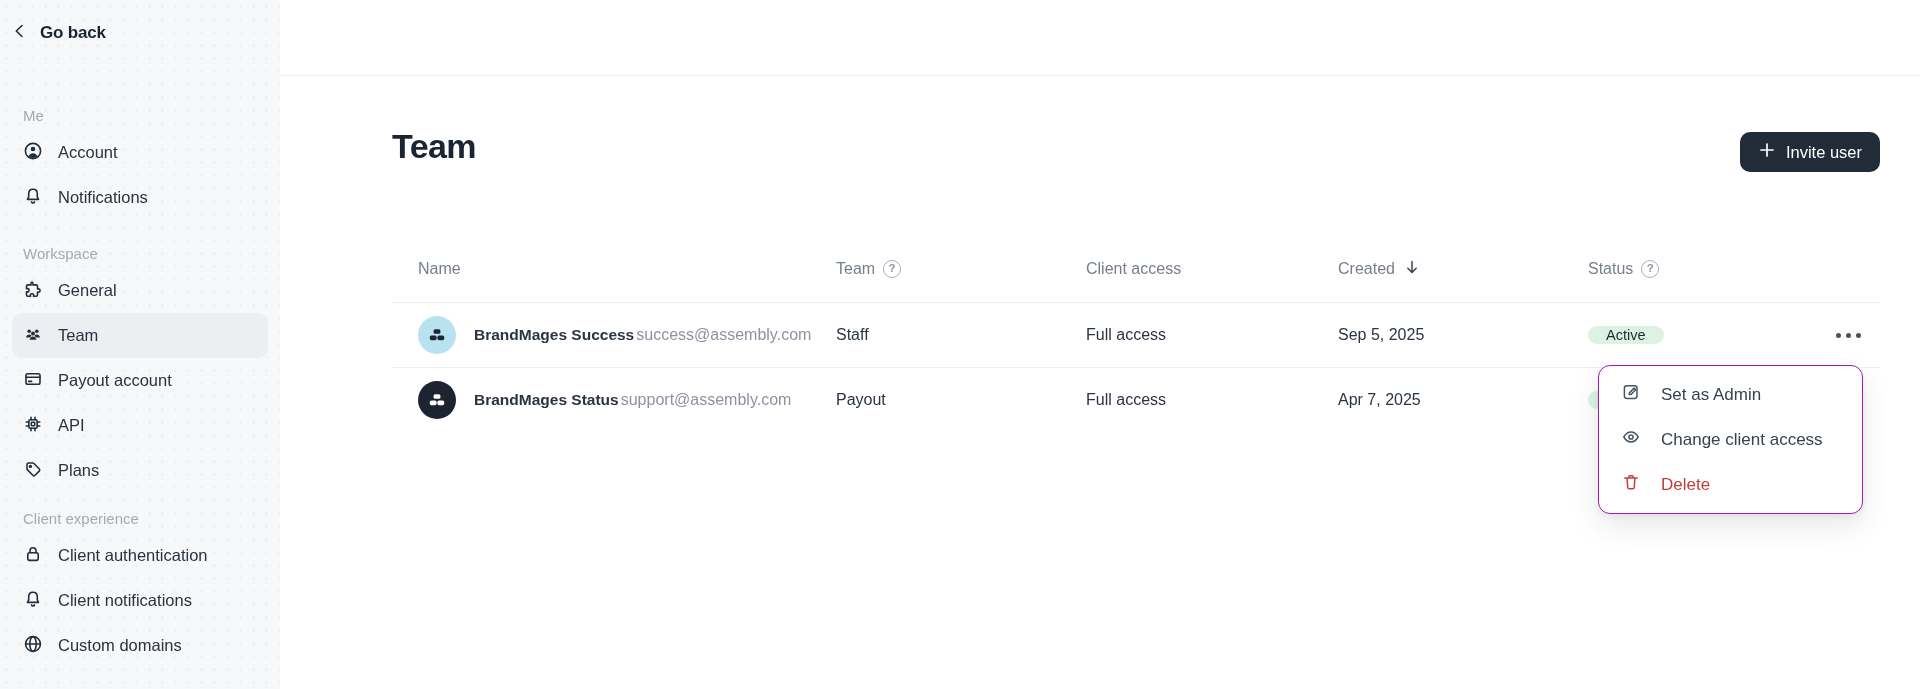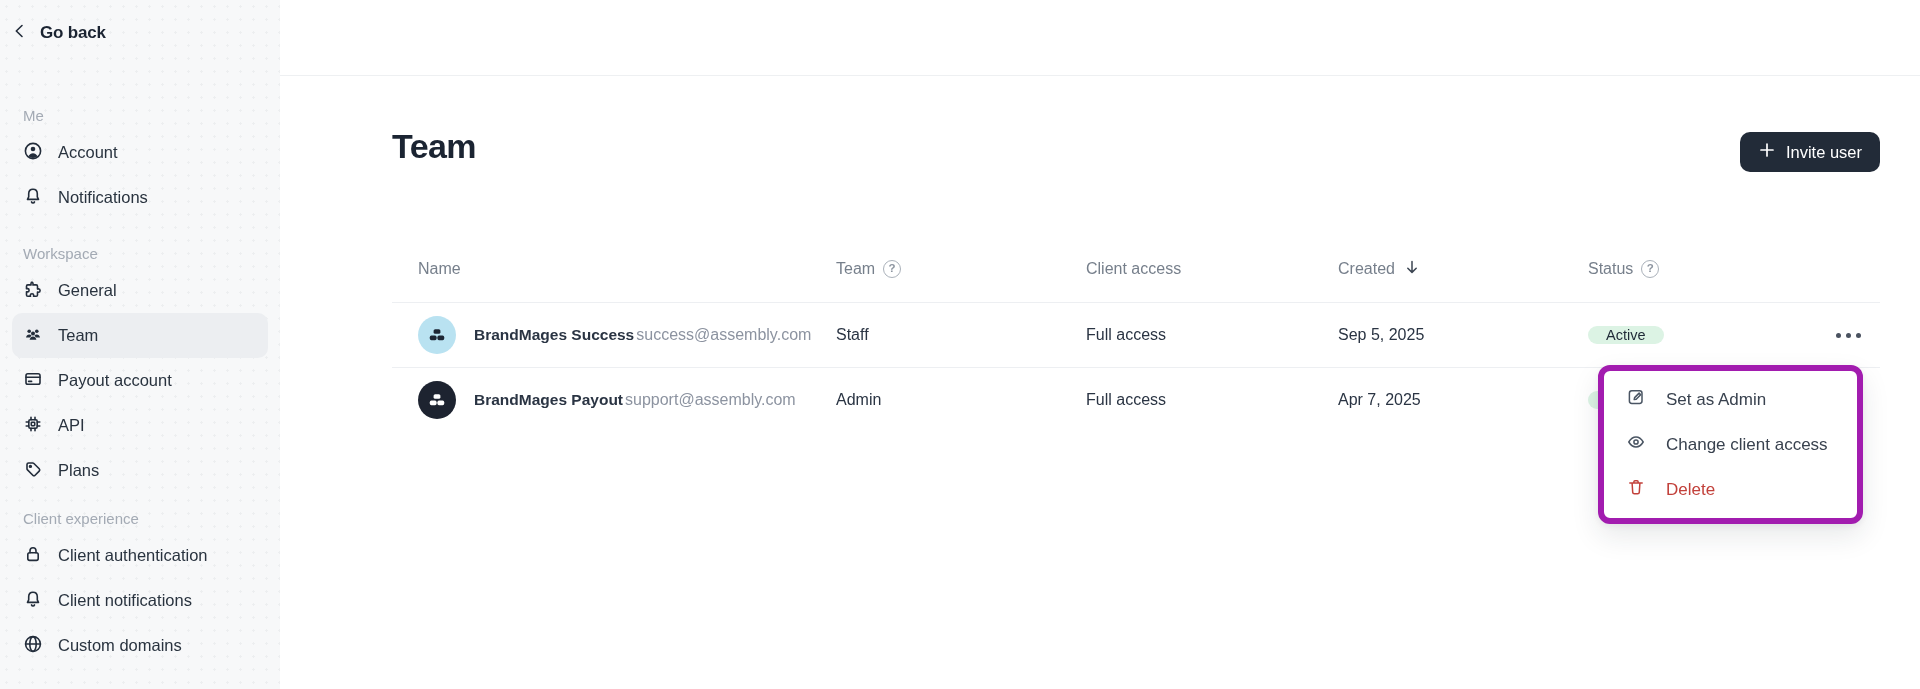--- a/index.html
+++ b/index.html
@@ -64,21 +64,21 @@
   .cell-actions { display:flex; justify-content:flex-end; padding-right:17px; }
   .dots-btn { display:flex; gap:5px; align-items:center; background:none; border:none;
               padding:6px 2px; cursor:pointer; }
   .dots-btn i { width:5px; height:5px; border-radius:50%; background:#4a5260; display:block; }
   .qmark { width:18px; height:18px; border:1.3px solid #aab1ba; border-radius:50%;
            display:grid; place-items:center; font-size:11.5px; font-weight:700;
            color:#8d95a0; line-height:1; cursor:pointer; }
 
   
   .ctx-menu { position:absolute; left:1598px; top:365px; width:265px;
-              background:#ffffff; border:6px solid #a21caf; border-radius:12px;
+              background:#ffffff; border:1px solid #a21caf; border-radius:12px;
               box-shadow:0 12px 28px rgba(25,35,50,0.10), 0 2px 6px rgba(25,35,50,0.06);
               padding:6px 0; z-index:10; }
   .ctx-item { display:flex; align-items:center; gap:20px; height:45px; padding:0 22px;
               font-size:17px; color:#39424f; cursor:pointer; }
   .ctx-item.danger { color:#c2403a; font-weight:500; }
   .mi-stroke { stroke:#4a5563; stroke-width:1.5; fill:none;
                stroke-linecap:round; stroke-linejoin:round; }
   .mi-danger { stroke:#c2403a; }
 </style>
 </head>
@@ -281,25 +281,25 @@
       <div class="trow tbody-row">
         <div class="cell-name">
           <span class="avatar dark">
             <svg width="20" height="20" viewBox="0 0 20 20">
               <rect x="6.6" y="4.2" width="6.8" height="4.6" rx="1.6" fill="#ffffff"></rect>
               <rect x="2.8" y="10.6" width="6.8" height="4.6" rx="1.6" fill="#ffffff"></rect>
               <rect x="10.4" y="10.6" width="6.8" height="4.6" rx="1.6" fill="#ffffff"></rect>
             </svg>
           </span>
           <span class="nm">
-            <span class="n1">BrandMages Payout</span>
+            <span class="n1">BrandMages Status</span>
             <span class="n2">support@assembly.com</span>
           </span>
         </div>
-        <div class="cell-text">Admin</div>
+        <div class="cell-text">Payout</div>
         <div class="cell-text">Full access</div>
         <div class="cell-text">Apr 7, 2025</div>
         <div>
           <span class="badge">Active</span>
         </div>
         <div class="cell-actions">
           <button class="dots-btn" aria-label="row actions">
             <i></i>
               <i></i>
               <i></i>

